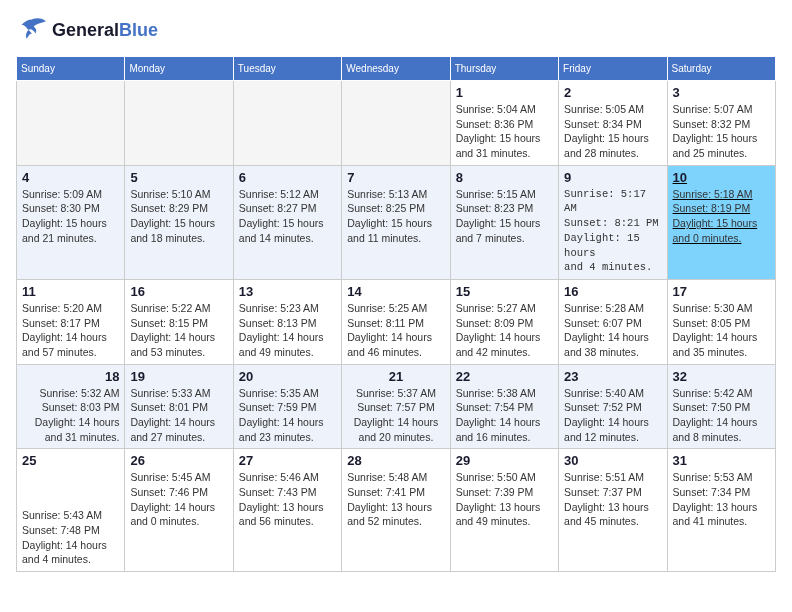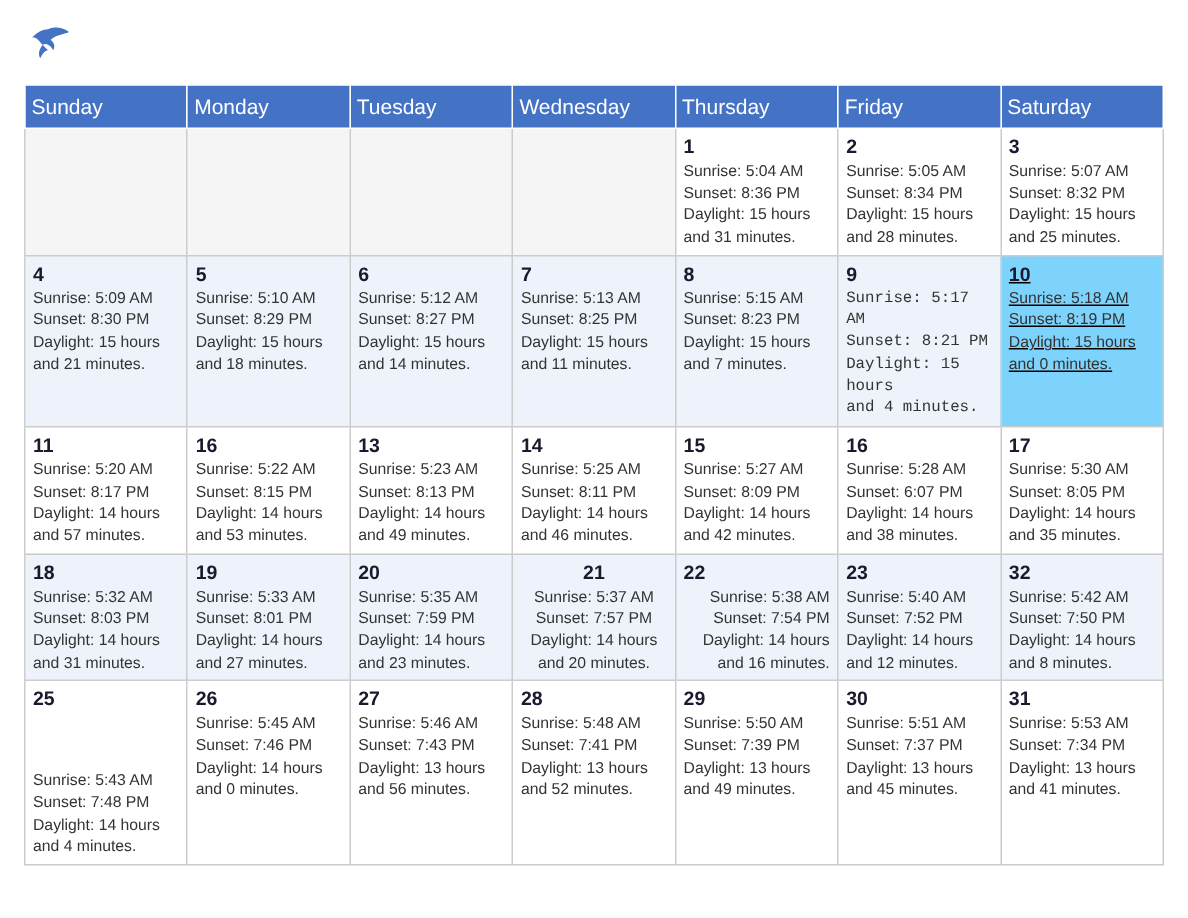--- a/index.html
+++ b/index.html
@@ -41,21 +41,21 @@
     .calendar {
       width: 100%;
       border-collapse: collapse;
       font-size: 11px;
     }
     .calendar th {
       background: #4472c4;
       color: white;
       padding: 6px 4px;
       text-align: left;
-      font-size: 14px;
+      font-size: 10px;
       font-weight: normal;
       border: 1px solid #fff;
     }
     .calendar td {
       border: 1px solid #ccc;
       vertical-align: top;
       padding: 4px 5px;
       width: 108px;
       min-height: 80px;
       height: 80px;
@@ -85,20 +85,23 @@
   </style>
 </head>
 <body>
 
 <div class="header-area">
   <div class="logo">
     <svg class="logo-bird" viewBox="0 0 36 32" xmlns="http://www.w3.org/2000/svg">
       <path d="M18 4 C18 4 26 0 34 6 C30 8 24 8 20 12 C22 14 24 16 22 20 C20 16 16 14 14 16 C12 14 10 10 6 10 C10 6 14 4 18 4Z" fill="#4472c4"></path>
       <path d="M14 16 C12 18 10 22 12 26 C14 22 16 20 18 20 C16 18 14 16 14 16Z" fill="#4472c4"></path>
     </svg>
+    <div>
+      <div style="font-size:18px;font-weight:bold;color:#1a1a2e;">General<span style="color:#4472c4;">Blue</span></div>
+    </div>
   </div>
   <div class="title-area">
     <div class="month-year"></div>
     <div class="location"></div>
   </div>
 </div>
 
 <table class="calendar">
   <thead>
     <tr>
@@ -235,21 +238,21 @@
         </td>
         <td>
           <span class="day-number">17</span>
           <div class="day-info" style="white-space: pre-line;">Sunrise: 5:30 AM
 Sunset: 8:05 PM
 Daylight: 14 hours
 and 35 minutes.</div>
         </td>
       </tr>
       <tr>
-        <td style="background: rgb(238, 242, 250);">
+        <td style="background: rgb(238, 242, 250); text-align: right;">
           <span class="day-number">18</span>
           <div class="day-info" style="white-space: pre-line;">Sunrise: 5:32 AM
 Sunset: 8:03 PM
 Daylight: 14 hours
 and 31 minutes.</div>
         </td>
         <td style="background: rgb(238, 242, 250);">
           <span class="day-number">19</span>
           <div class="day-info" style="white-space: pre-line;">Sunrise: 5:33 AM
 Sunset: 8:01 PM
@@ -265,21 +268,21 @@
         </td>
         <td style="background: rgb(238, 242, 250); text-align: center;">
           <span class="day-number">21</span>
           <div class="day-info" style="white-space: pre-line;">Sunrise: 5:37 AM
 Sunset: 7:57 PM
 Daylight: 14 hours
 and 20 minutes.</div>
         </td>
         <td style="background: rgb(238, 242, 250);">
           <span class="day-number">22</span>
-          <div class="day-info" style="white-space: pre-line; text-align: right;">Sunrise: 5:38 AM
+          <div class="day-info" style="white-space: pre-line;">Sunrise: 5:38 AM
 Sunset: 7:54 PM
 Daylight: 14 hours
 and 16 minutes.</div>
         </td>
         <td style="background: rgb(238, 242, 250); margin-left: 12px;">
           <span class="day-number">23</span>
           <div class="day-info" style="white-space: pre-line;">Sunrise: 5:40 AM
 Sunset: 7:52 PM
 Daylight: 14 hours
 and 12 minutes.</div>

